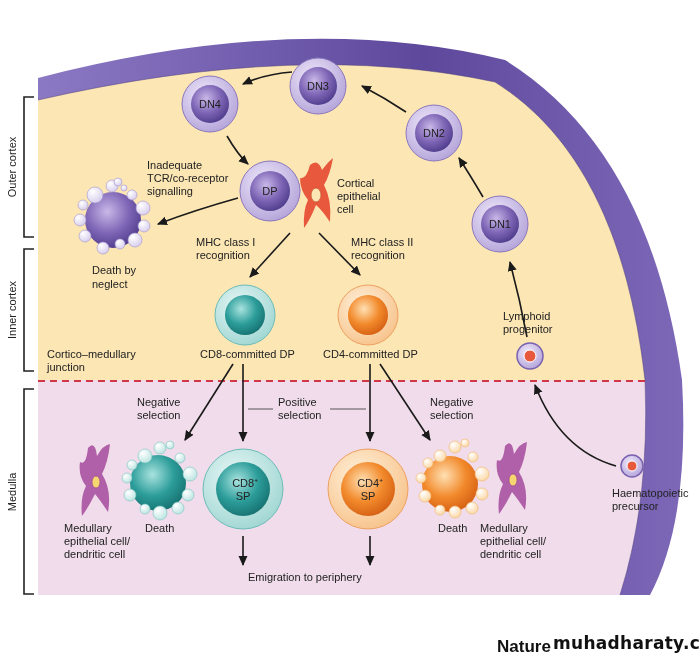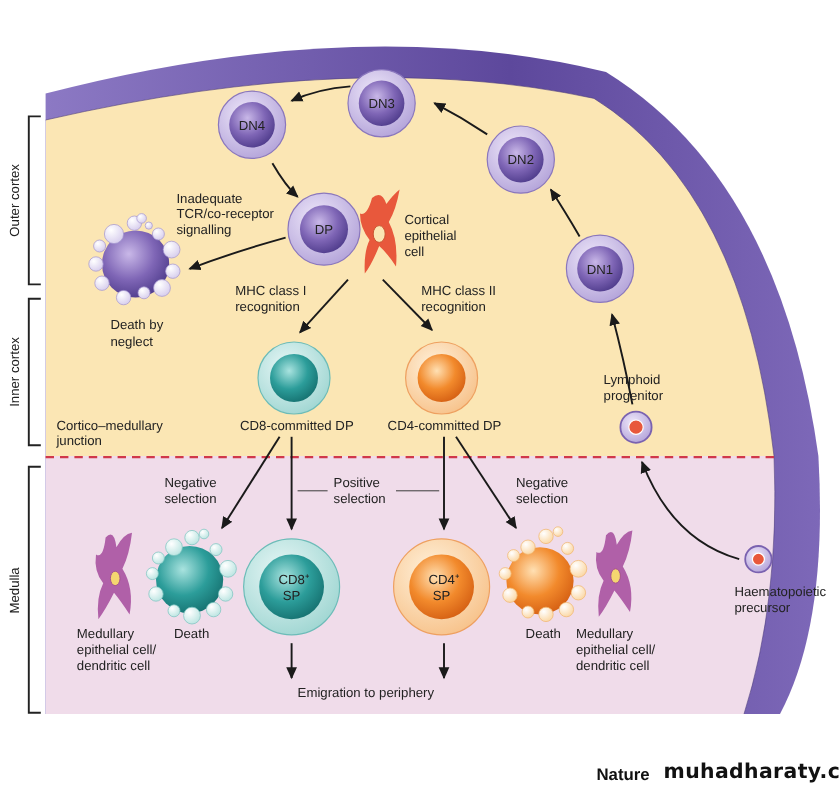--- a/index.html
+++ b/index.html
@@ -1,21 +1,21 @@
 <!DOCTYPE html>
 <html><head>
 <meta charset="utf-8">
 <style>
   html, body { margin:0; padding:0; background:#ffffff; }
   body { width:700px; height:660px; position:relative; overflow:hidden; font-family:"Liberation Sans", sans-serif; }
   #diagram { position:absolute; left:0; top:0; width:700px; height:660px; }
   .lbl { font-family:"Liberation Sans", sans-serif; font-size:11px; fill:#222; }
   .side { font-family:"Liberation Sans", sans-serif; font-size:11px; fill:#222; }
   .cellt { font-family:"Liberation Sans", sans-serif; font-size:11px; fill:#222; }
-  .foot-nature { position:absolute; left:497px; top:637px; font-family:"Liberation Sans", sans-serif; font-weight:bold; font-size:14px; color:#111; }
+  .foot-nature { position:absolute; left:497px; top:637px; font-family:"Liberation Sans", sans-serif; font-weight:bold; font-size:17px; color:#111; }
   .foot-site { position:absolute; left:553px; top:633px; font-family:"DejaVu Sans", sans-serif; font-weight:bold; font-size:17px; color:#111; letter-spacing:0.3px; }
 </style>
 </head>
 <body>
 
 <svg id="diagram" viewBox="0 0 700 660" xmlns="http://www.w3.org/2000/svg">
   <defs>
     <radialGradient id="gPurpleInner" cx="40%" cy="35%" r="70%">
       <stop offset="0%" stop-color="#c9b8e8"></stop>
       <stop offset="55%" stop-color="#7f66b6"></stop>

